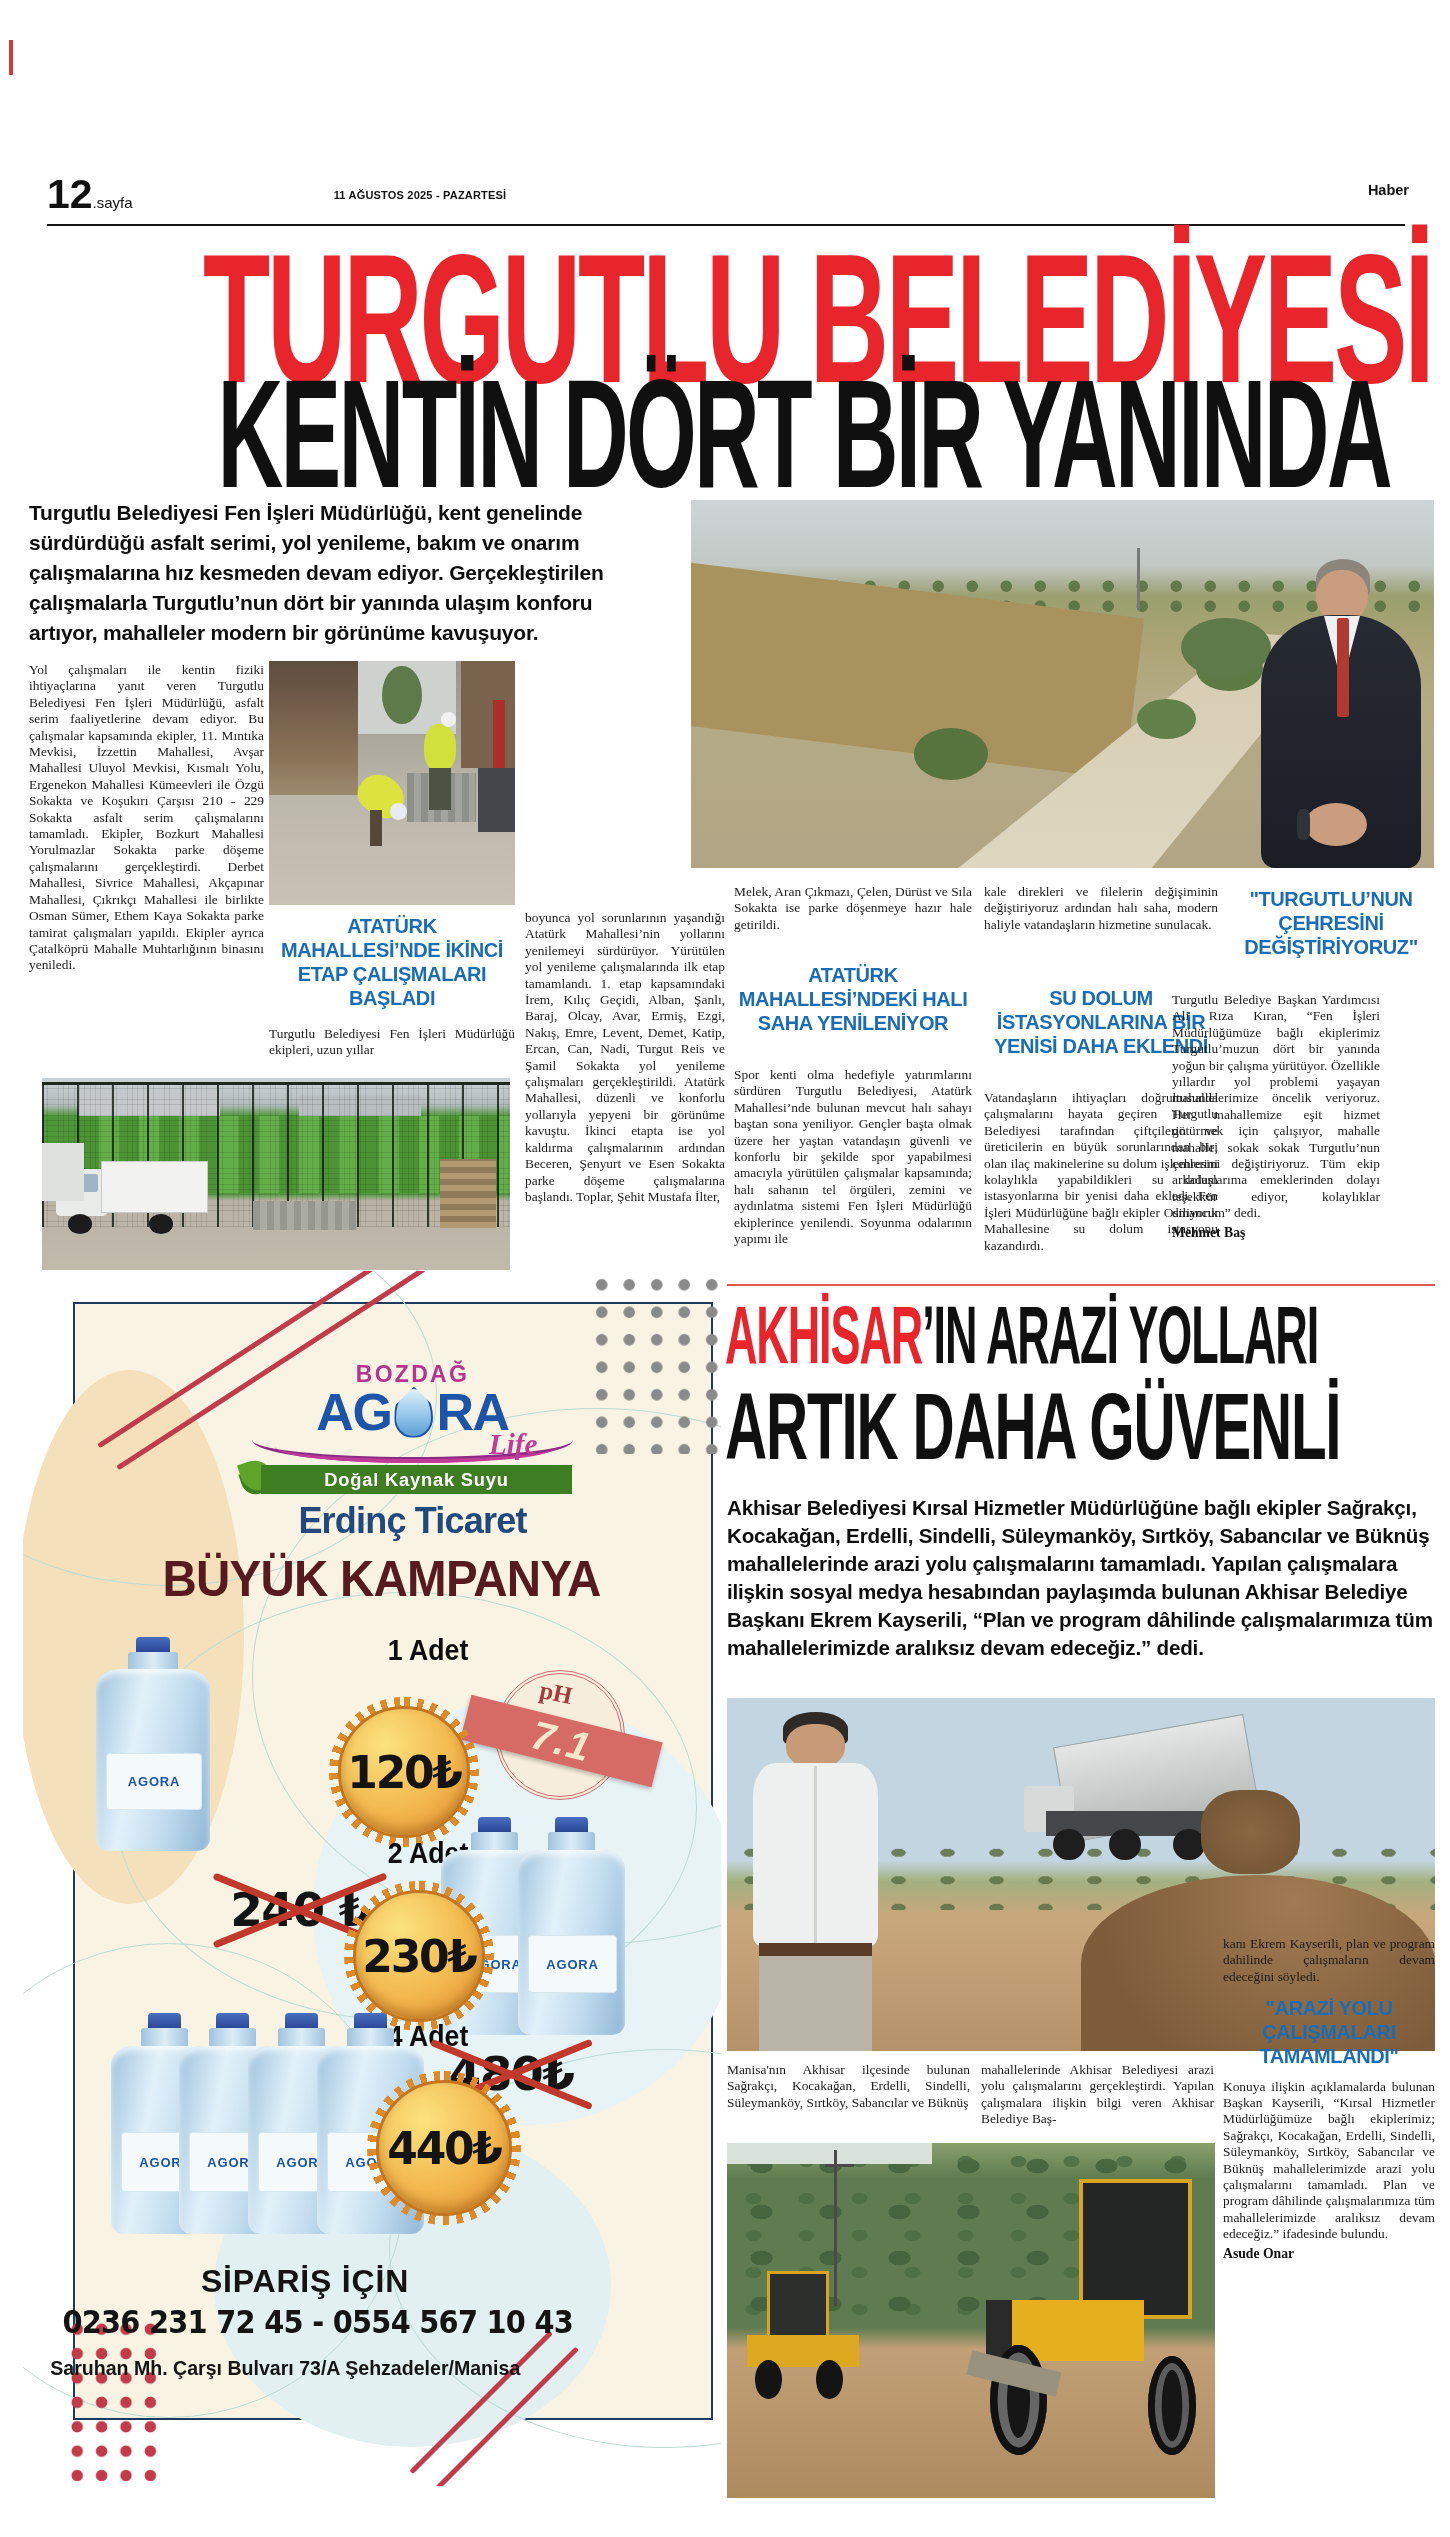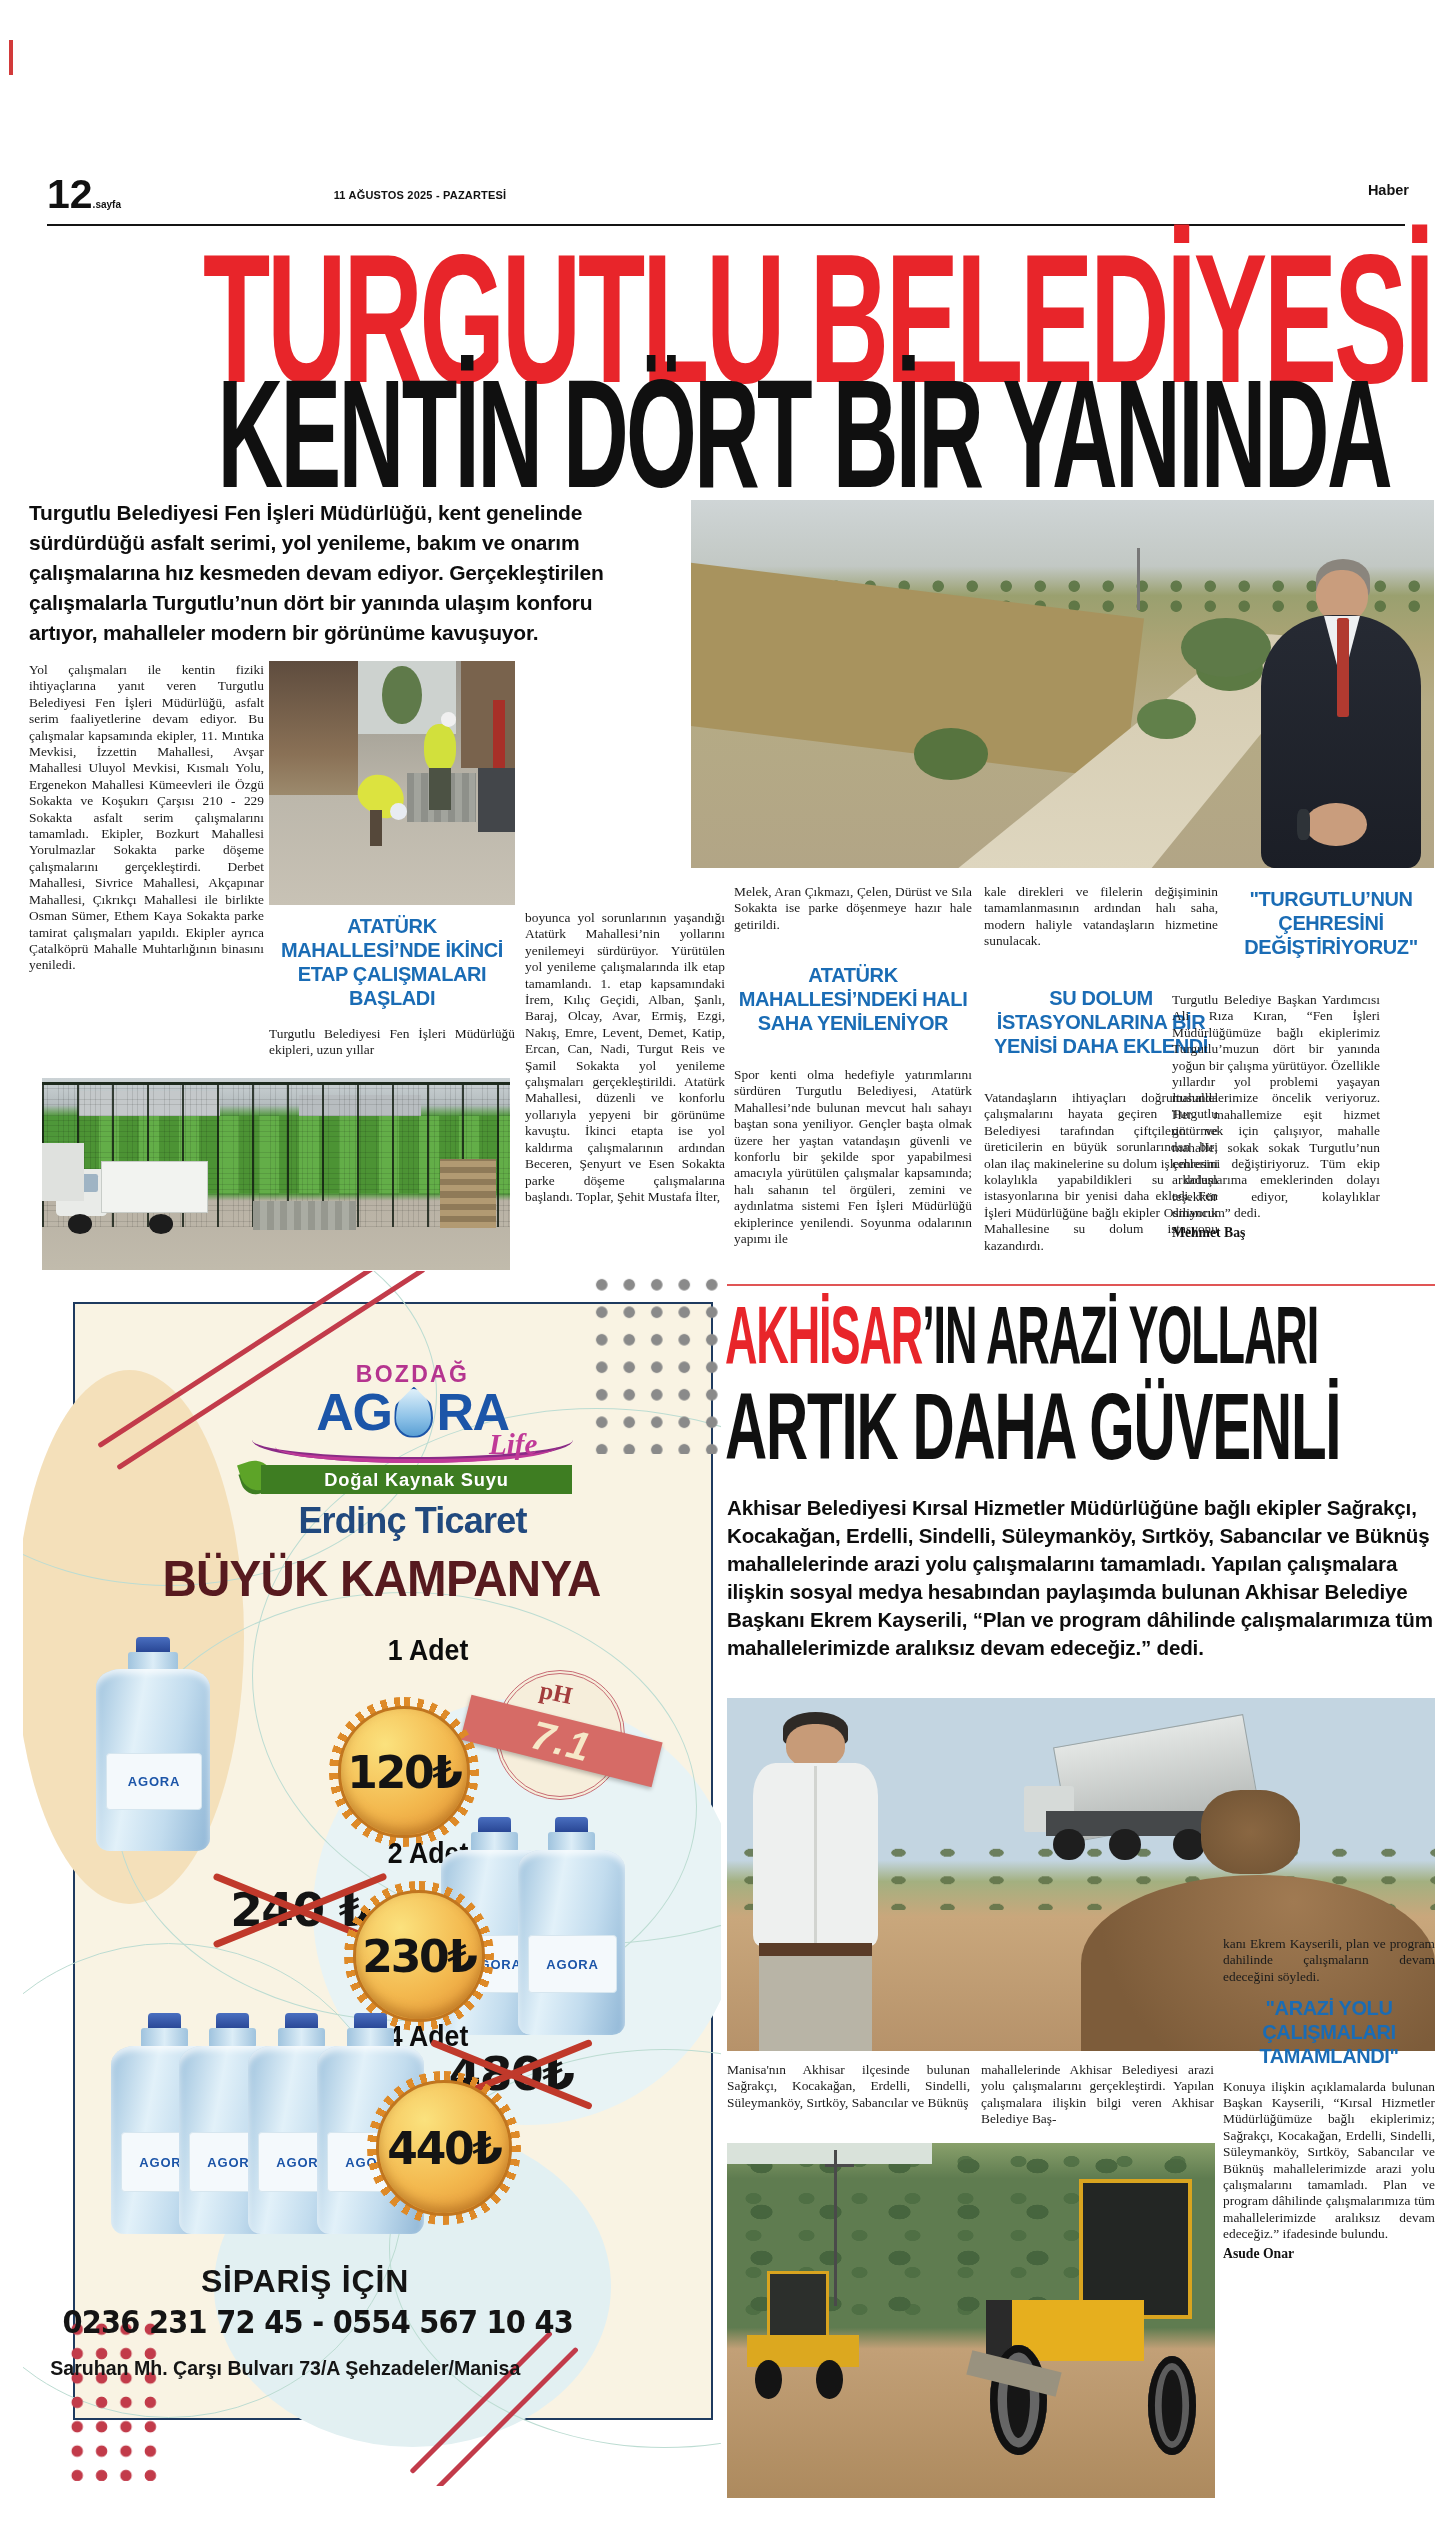--- a/index.html
+++ b/index.html
@@ -43,21 +43,21 @@
     font-weight:bold;color:#1c55a8;font-size:13px;letter-spacing:0.8px;border:0.8px solid #d6e6ef;}
 </style>
 </head>
 <body>
 
 <div id="page">
 
   <div class="abs" style="left:9.2px;top:40px;width:3.8px;height:35px;background:#d23a3a;"></div>
 
   <div class="abs" style="left:47px;top:171px;">
-    <span style="font-weight:bold;font-size:41px;">12</span><span style="font-weight:bold;font-size:10px;text-align:right;">.sayfa</span>
+    <span style="font-weight:bold;font-size:41px;">12</span><span style="font-weight:normal;font-size:15px;text-align:right;">.sayfa</span>
   </div>
   <div class="abs" style="left:321px;top:189px;width:198px;text-align:center;font-weight:bold;font-size:11px;letter-spacing:0.2px;">11 AĞUSTOS 2025 - PAZARTESİ</div>
   <div class="abs" style="left:1336px;top:182px;width:73px;text-align:right;font-weight:bold;font-size:14.5px;">Haber</div>
   <div class="abs" style="left:47px;top:224px;width:1358px;height:2.3px;background:#141414;"></div>
 
   <div class="abs" style="left:0;top:226px;width:1450px;text-align:center;font-weight:bold;font-size:153px;line-height:153px;letter-spacing:-4.6px;color:#e8252a;white-space:nowrap;transform:scale(.72,1.2);transform-origin:50% 0;">TURGUTLU BELEDİYESİ</div>
   <div class="abs" style="left:0;top:357px;width:1450px;text-align:center;font-weight:bold;font-size:130px;line-height:130px;letter-spacing:-3.8px;color:#101010;white-space:nowrap;transform:scale(.70,1.18);transform-origin:50% 0;">KENTİN DÖRT BİR YANINDA</div>
 
   <div class="abs lead" style="left:29px;top:498px;width:632px;">Turgutlu Belediyesi Fen İşleri Müdürlüğü, kent genelinde sürdürdüğü asfalt serimi, yol yenileme, bakım ve onarım çalışmalarına hız kesmeden devam ediyor. Gerçekleştirilen çalışmalarla Turgutlu’nun dört bir yanında ulaşım konforu artıyor, mahalleler modern bir görünüme kavuşuyor.</div>
 
@@ -118,21 +118,21 @@
     <div class="ps" style="left:85%;top:42%;width:12%;height:36%;background:repeating-linear-gradient(0deg,#b29a72 0 6.1px,#8f7a58 6.1px 12.2px);"></div>
     <div class="ps" style="left:45%;top:64%;width:22%;height:15%;background:repeating-linear-gradient(90deg,#96988f 0 6.9px,#aaaca3 6.9px 13.7px);"></div>
   </div>
 
   <div class="abs serif" style="left:525px;top:910px;width:200px;height:359px;overflow:hidden;">boyunca yol sorunlarının yaşandığı Atatürk Mahallesi’nin yollarını yenilemeyi sürdürüyor. Yürütülen yol yenileme çalışmalarında ilk etap tamamlandı. 1. etap kapsamındaki İrem, Kılıç Geçidi, Alban, Şanlı, Baraj, Olcay, Avar, Ermiş, Ezgi, Nakış, Emre, Levent, Demet, Katip, Ercan, Can, Nadi, Turgut Reis ve Şamil Sokakta yol yenileme çalışmaları gerçekleştirildi. Atatürk Mahallesi, düzenli ve konforlu yollarıyla yepyeni bir görünüme kavuştu. İkinci etapta ise yol kaldırma çalışmalarının ardından Beceren, Şenyurt ve Esen Sokakta parke döşeme çalışmalarına başlandı. Toplar, Şehit Mustafa İlter,</div>
 
   <div class="abs serif" style="left:734px;top:884px;width:238px;">Melek, Aran Çıkmazı, Çelen, Dürüst ve Sıla Sokakta ise parke döşenmeye hazır hale getirildi.</div>
   <div class="abs subhead" style="left:734px;top:963px;width:238px;">ATATÜRK MAHALLESİ’NDEKİ HALI SAHA YENİLENİYOR</div>
   <div class="abs serif" style="left:734px;top:1067px;width:238px;">Spor kenti olma hedefiyle yatırımlarını sürdüren Turgutlu Belediyesi, Atatürk Mahallesi’nde bulunan mevcut halı sahayı baştan sona yeniliyor. Gençler başta olmak üzere her yaştan vatandaşın güvenli ve konforlu bir şekilde spor yapabilmesi amacıyla yürütülen çalışmalar kapsamında; halı sahanın tel örgüleri, zemini ve aydınlatma sistemi Fen İşleri Müdürlüğü ekiplerince yenilendi. Soyunma odalarının yapımı ile</div>
 
-  <div class="abs serif" style="left:984px;top:884px;width:234px;">kale direkleri ve filelerin değişiminin tamamlanmasının ardından halı saha, modern haliyle vatandaşların hizmetine sunulacak.</div>
+  <div class="abs serif" style="left:984px;top:884px;width:234px;">kale direkleri ve filelerin değişiminin değiştiriyoruz ardından halı saha, modern haliyle vatandaşların hizmetine sunulacak.</div>
   <div class="abs subhead" style="left:984px;top:986px;width:234px;">SU DOLUM İSTASYONLARINA BİR YENİSİ DAHA EKLENDİ</div>
   <div class="abs serif" style="left:984px;top:1090px;width:234px;">Vatandaşların ihtiyaçları doğrultusunda çalışmalarını hayata geçiren Turgutlu Belediyesi tarafından çiftçilerin ve üreticilerin en büyük sorunlarından biri olan ilaç makinelerine su dolum işlemlerini kolaylıkla yapabildikleri su dolum istasyonlarına bir yenisi daha ekledi. Fen İşleri Müdürlüğüne bağlı ekipler Osmancık Mahallesine su dolum istasyonu kazandırdı.</div>
 
   <div class="abs subhead" style="left:1227px;top:887px;width:208px;">"TURGUTLU’NUN ÇEHRESİNİ DEĞİŞTİRİYORUZ"</div>
   <div class="abs" style="left:1172px;top:992px;width:208px;">
     <div class="serif">Turgutlu Belediye Başkan Yardımcısı Ali Rıza Kıran, “Fen İşleri Müdürlüğümüze bağlı ekiplerimiz Turgutlu’muzun dört bir yanında yoğun bir çalışma yürütüyor. Özellikle yıllardır yol problemi yaşayan mahallelerimize öncelik veriyoruz. Her mahallemize eşit hizmet götürmek için çalışıyor, mahalle mahalle, sokak sokak Turgutlu’nun çehresini değiştiriyoruz. Tüm ekip arkadaşlarıma emeklerinden dolayı teşekkür ediyor, kolaylıklar diliyorum” dedi.</div>
     <div class="byline">Mehmet Baş</div>
   </div>
 
   <div class="abs" style="left:727px;top:1284px;width:708px;height:2.3px;background:#e05555;"></div>

